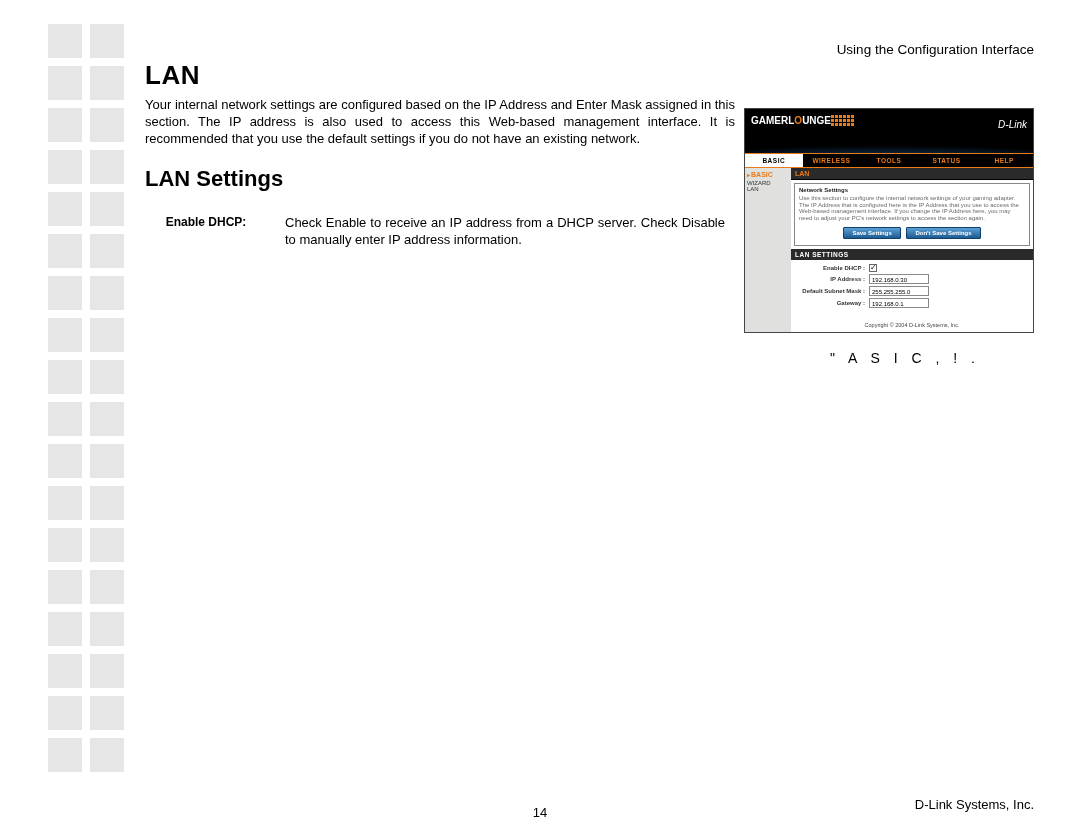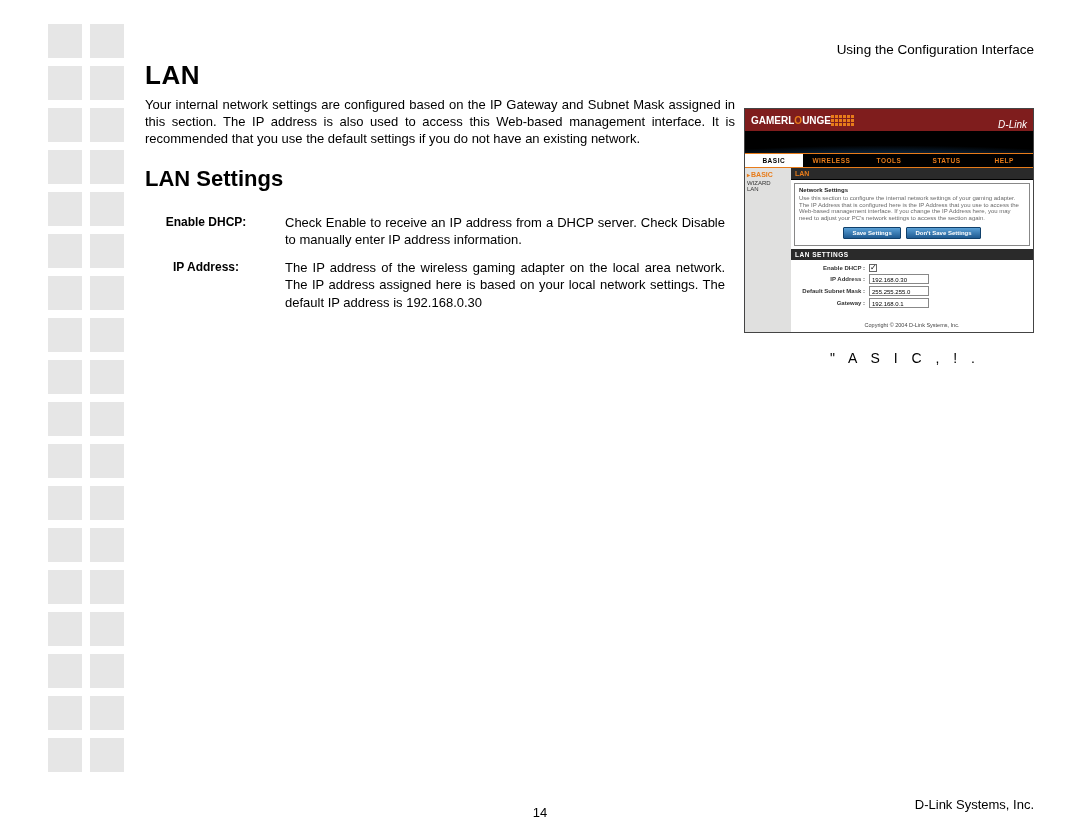--- a/index.html
+++ b/index.html
@@ -77,21 +77,21 @@
   .shot {
     position: absolute;
     top: 108px;
     right: 46px;
     width: 290px;
     border: 1px solid #444;
     font-size: 7px;
     background: #fff;
   }
   .shot-head {
-    background: #7f1d1d;
+    background: #000000;
     height: 44px;
     position: relative;
     overflow: hidden;
   }
   .shot-head::after{
     content:"";
     position:absolute;
     left:0; right:0; top:50%;
     height:40px;
     background: radial-gradient(ellipse 120% 80% at 50% 100%, #1b6fa8 0%, #0d2a46 50%, #000 80%);
@@ -270,32 +270,28 @@
   <div class="sq-row">
       <div class="sq"></div>
       <div class="sq"></div>
     </div>
 </div>
 
 <div class="header-right">Using the Configuration Interface</div>
 
 <div class="main">
   <div class="h1">LAN</div>
-  <div class="intro">Your internal network settings are configured based on the IP Gateway and Subnet Mask assigned in this section. The IP address is also used to access this Web-based management interface. It is recommended that you use the default settings if you do not have an existing network.</div>
+  <div class="intro">Your internal network settings are configured based on the IP Address and Enter Mask assigned in this section. The IP address is also used to access this Web-based management interface. It is recommended that you use the default settings if you do not have an existing network.</div>
   <div class="h2">LAN Settings</div>
 
   <table class="settings">
     <tbody>
         <tr>
       <td class="lbl">Enable DHCP:</td>
       <td class="desc">Check Enable to receive an IP address from a DHCP server. Check Disable to manually enter IP address information.</td>
-    </tr>
-    <tr>
-      <td class="lbl">IP  Address:</td>
-      <td class="desc">The IP address of the wireless gaming adapter on the local area network. The IP address assigned here is based on your local network settings. The default IP address is 192.168.0.30</td>
     </tr>
   </tbody>
     </table>
 </div>
 
 <div class="shot">
   <div class="shot-head">
     <div class="gamerlounge">
       GAMERL<span class="o">O</span>UNGE
     </div>

